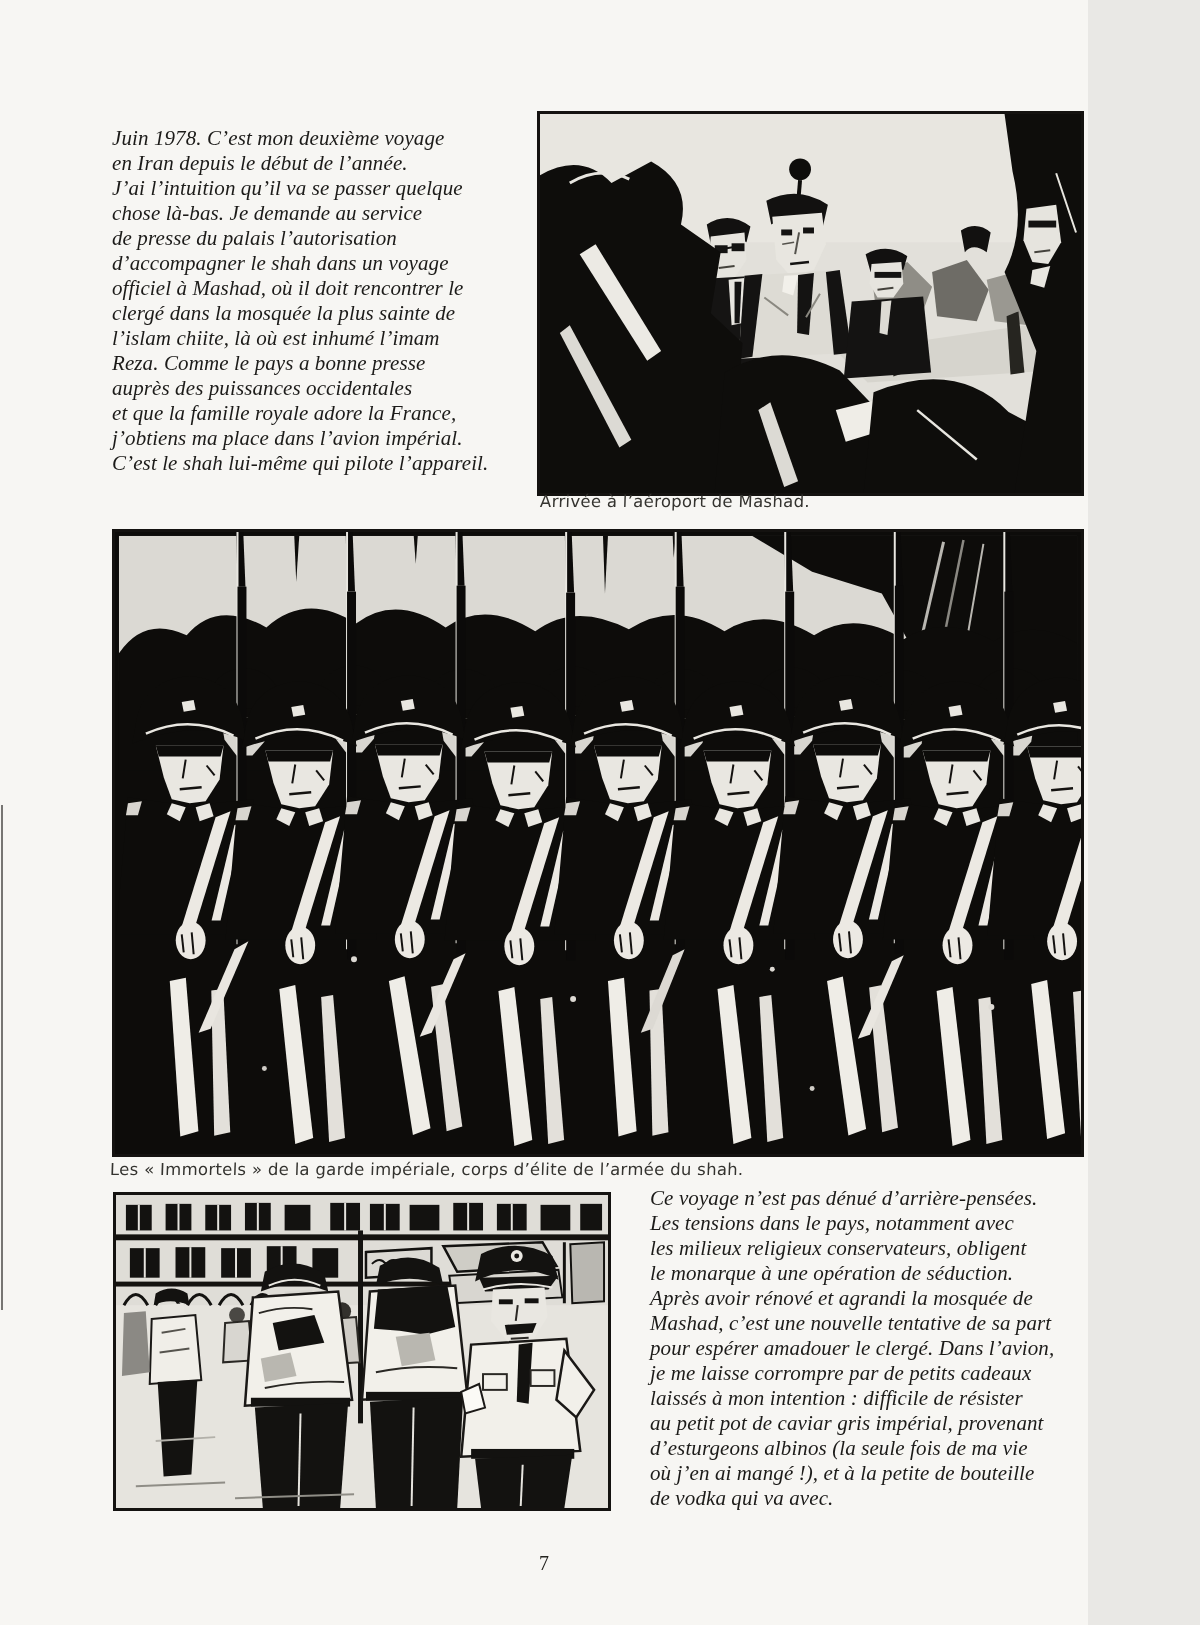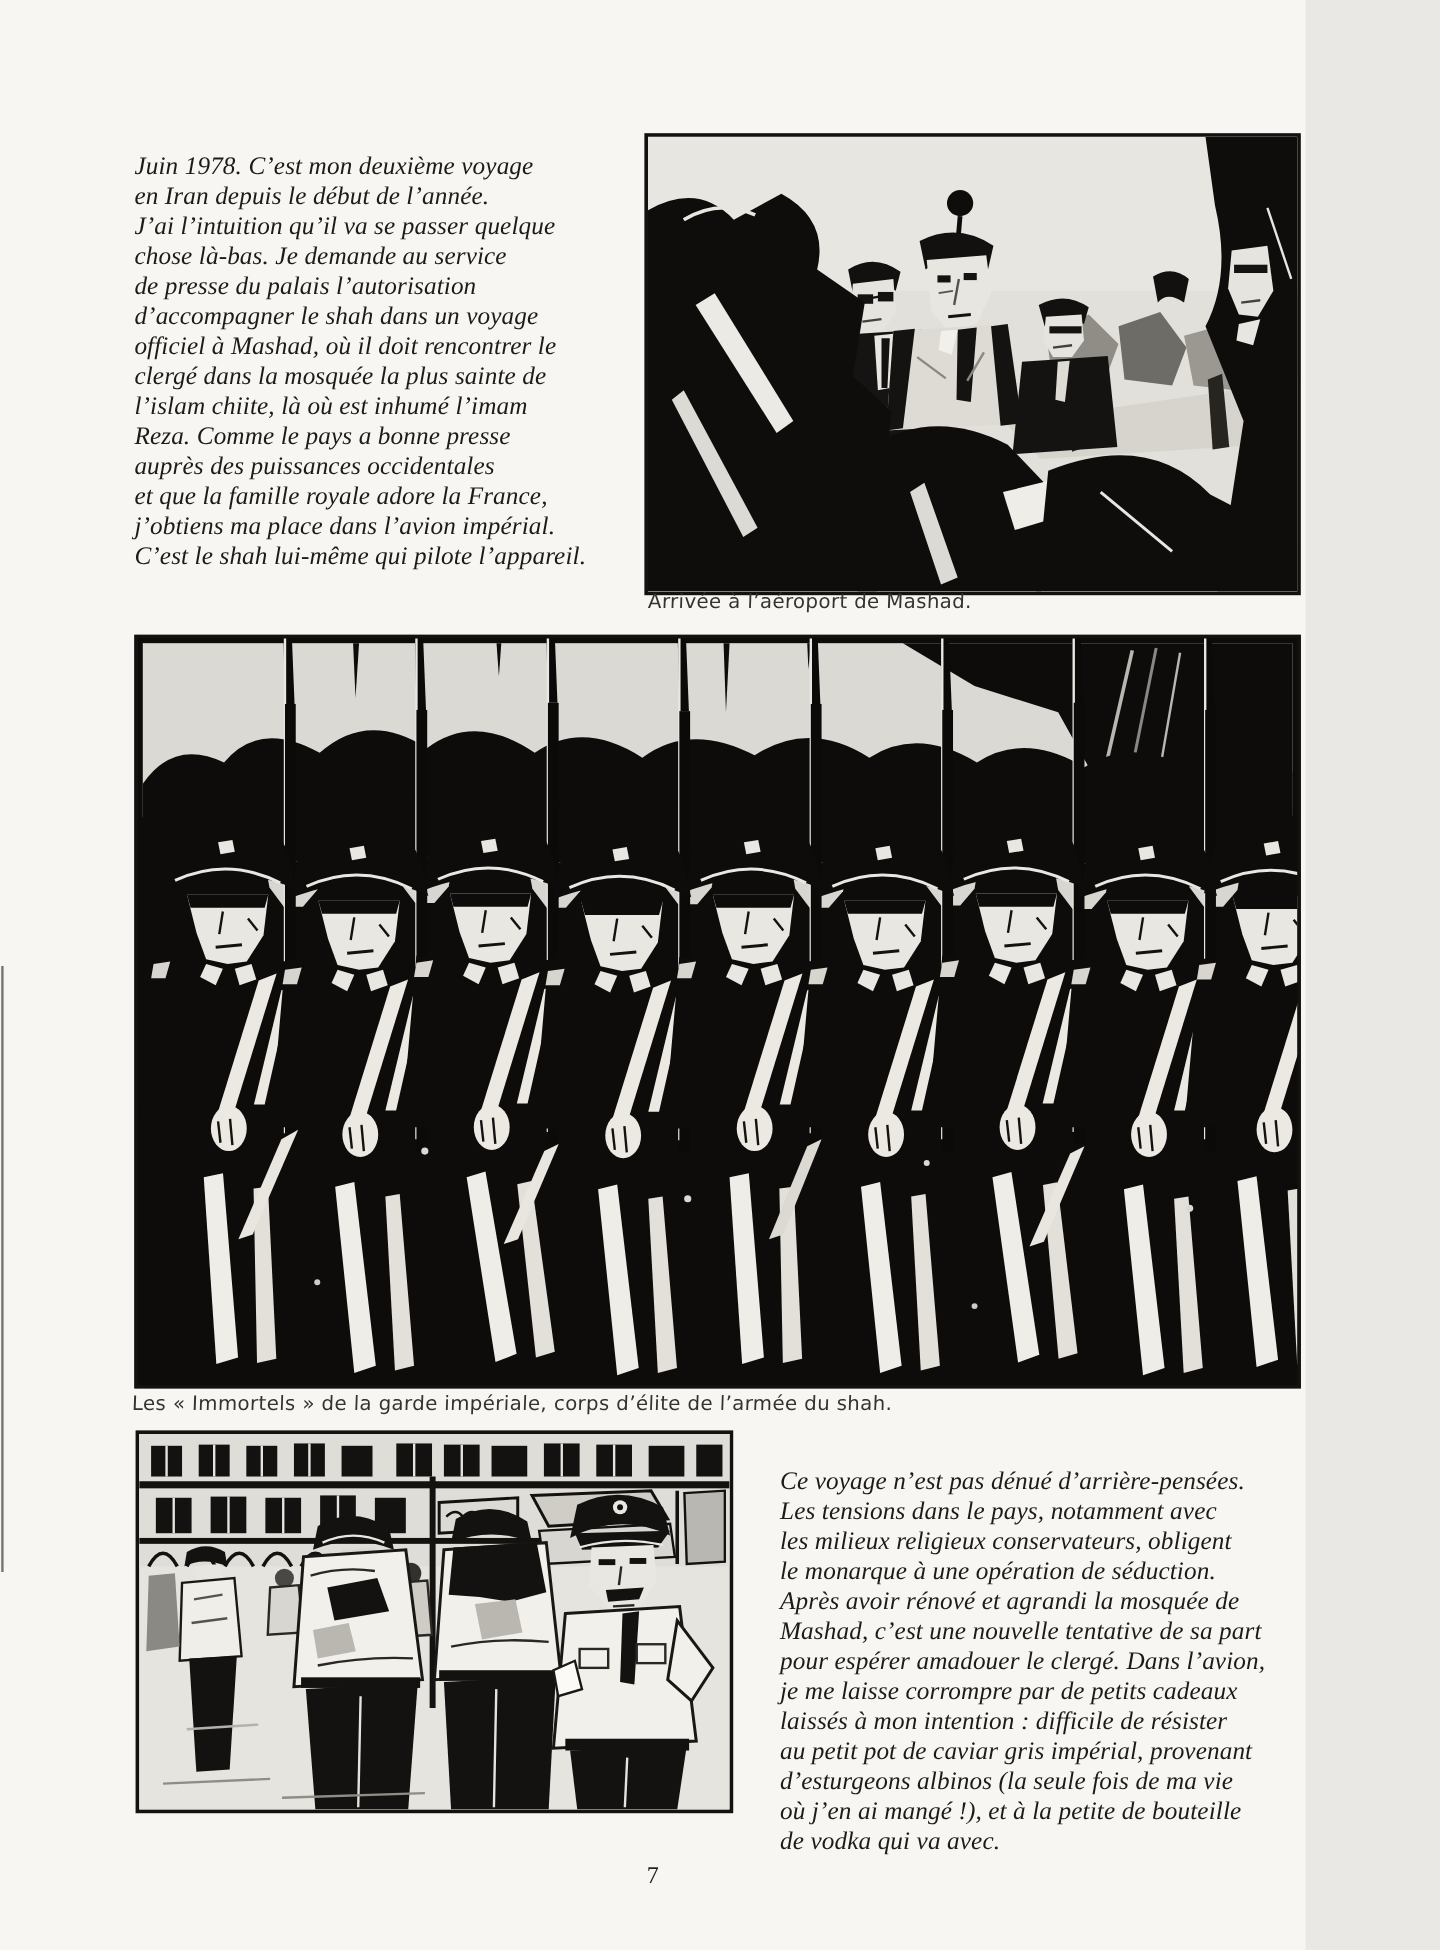--- a/index.html
+++ b/index.html
@@ -329,21 +329,21 @@
       <rect x="358" y="258" width="104" height="10" fill="#131210"></rect>
       <polygon points="362,268 460,264 452,318 368,318" fill="#131210"></polygon>
       <line x1="410" y1="274" x2="408" y2="316" stroke="#e6e4de" stroke-width="2"></line>
 
       <line x1="20" y1="296" x2="110" y2="292" stroke="#8f8d86" stroke-width="2"></line>
       <line x1="120" y1="308" x2="240" y2="304" stroke="#8f8d86" stroke-width="2"></line>
       <line x1="40" y1="250" x2="100" y2="246" stroke="#b3b1aa" stroke-width="2"></line>
     </svg>
   </div>
 
-  <div class="narration" style="left:650px;top:1222px;width:460px;">Ce voyage n’est pas dénué d’arrière-pensées.
+  <div class="narration" style="left:650px;top:1186px;width:460px;">Ce voyage n’est pas dénué d’arrière-pensées.
 Les tensions dans le pays, notamment avec
 les milieux religieux conservateurs, obligent
 le monarque à une opération de séduction.
 Après avoir rénové et agrandi la mosquée de
 Mashad, c’est une nouvelle tentative de sa part
 pour espérer amadouer le clergé. Dans l’avion,
 je me laisse corrompre par de petits cadeaux
 laissés à mon intention : difficile de résister
 au petit pot de caviar gris impérial, provenant
 d’esturgeons albinos (la seule fois de ma vie

